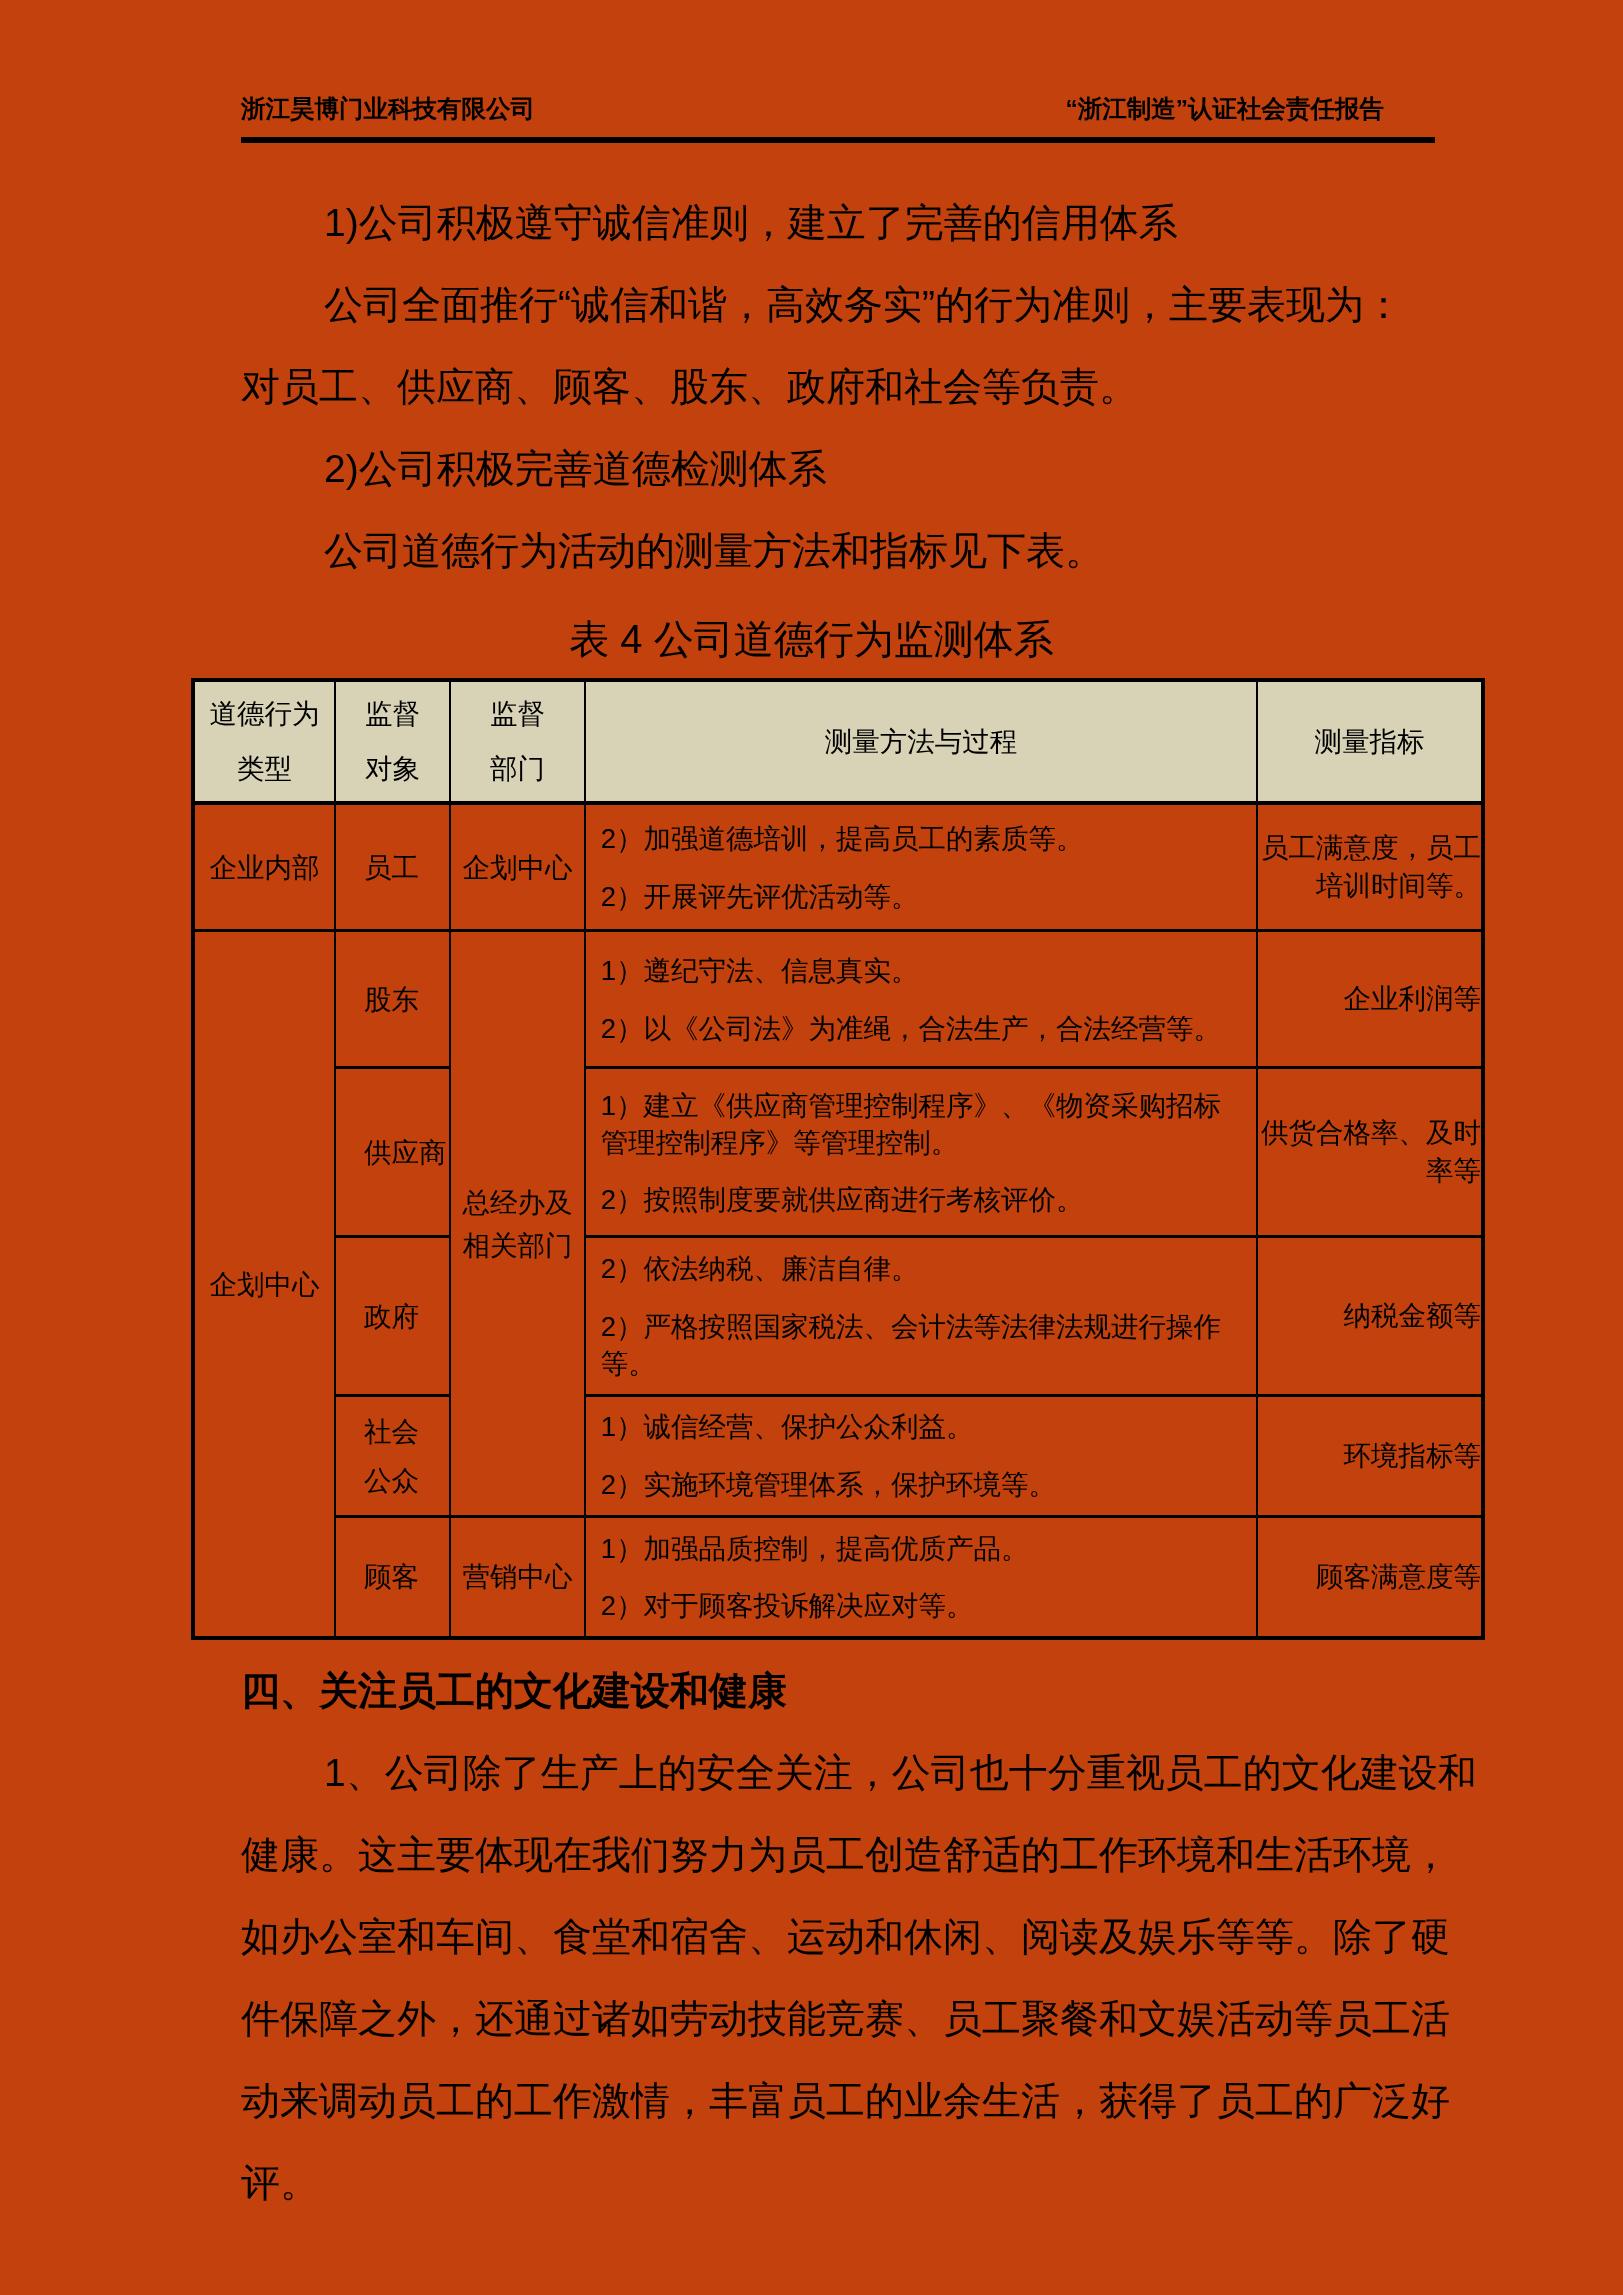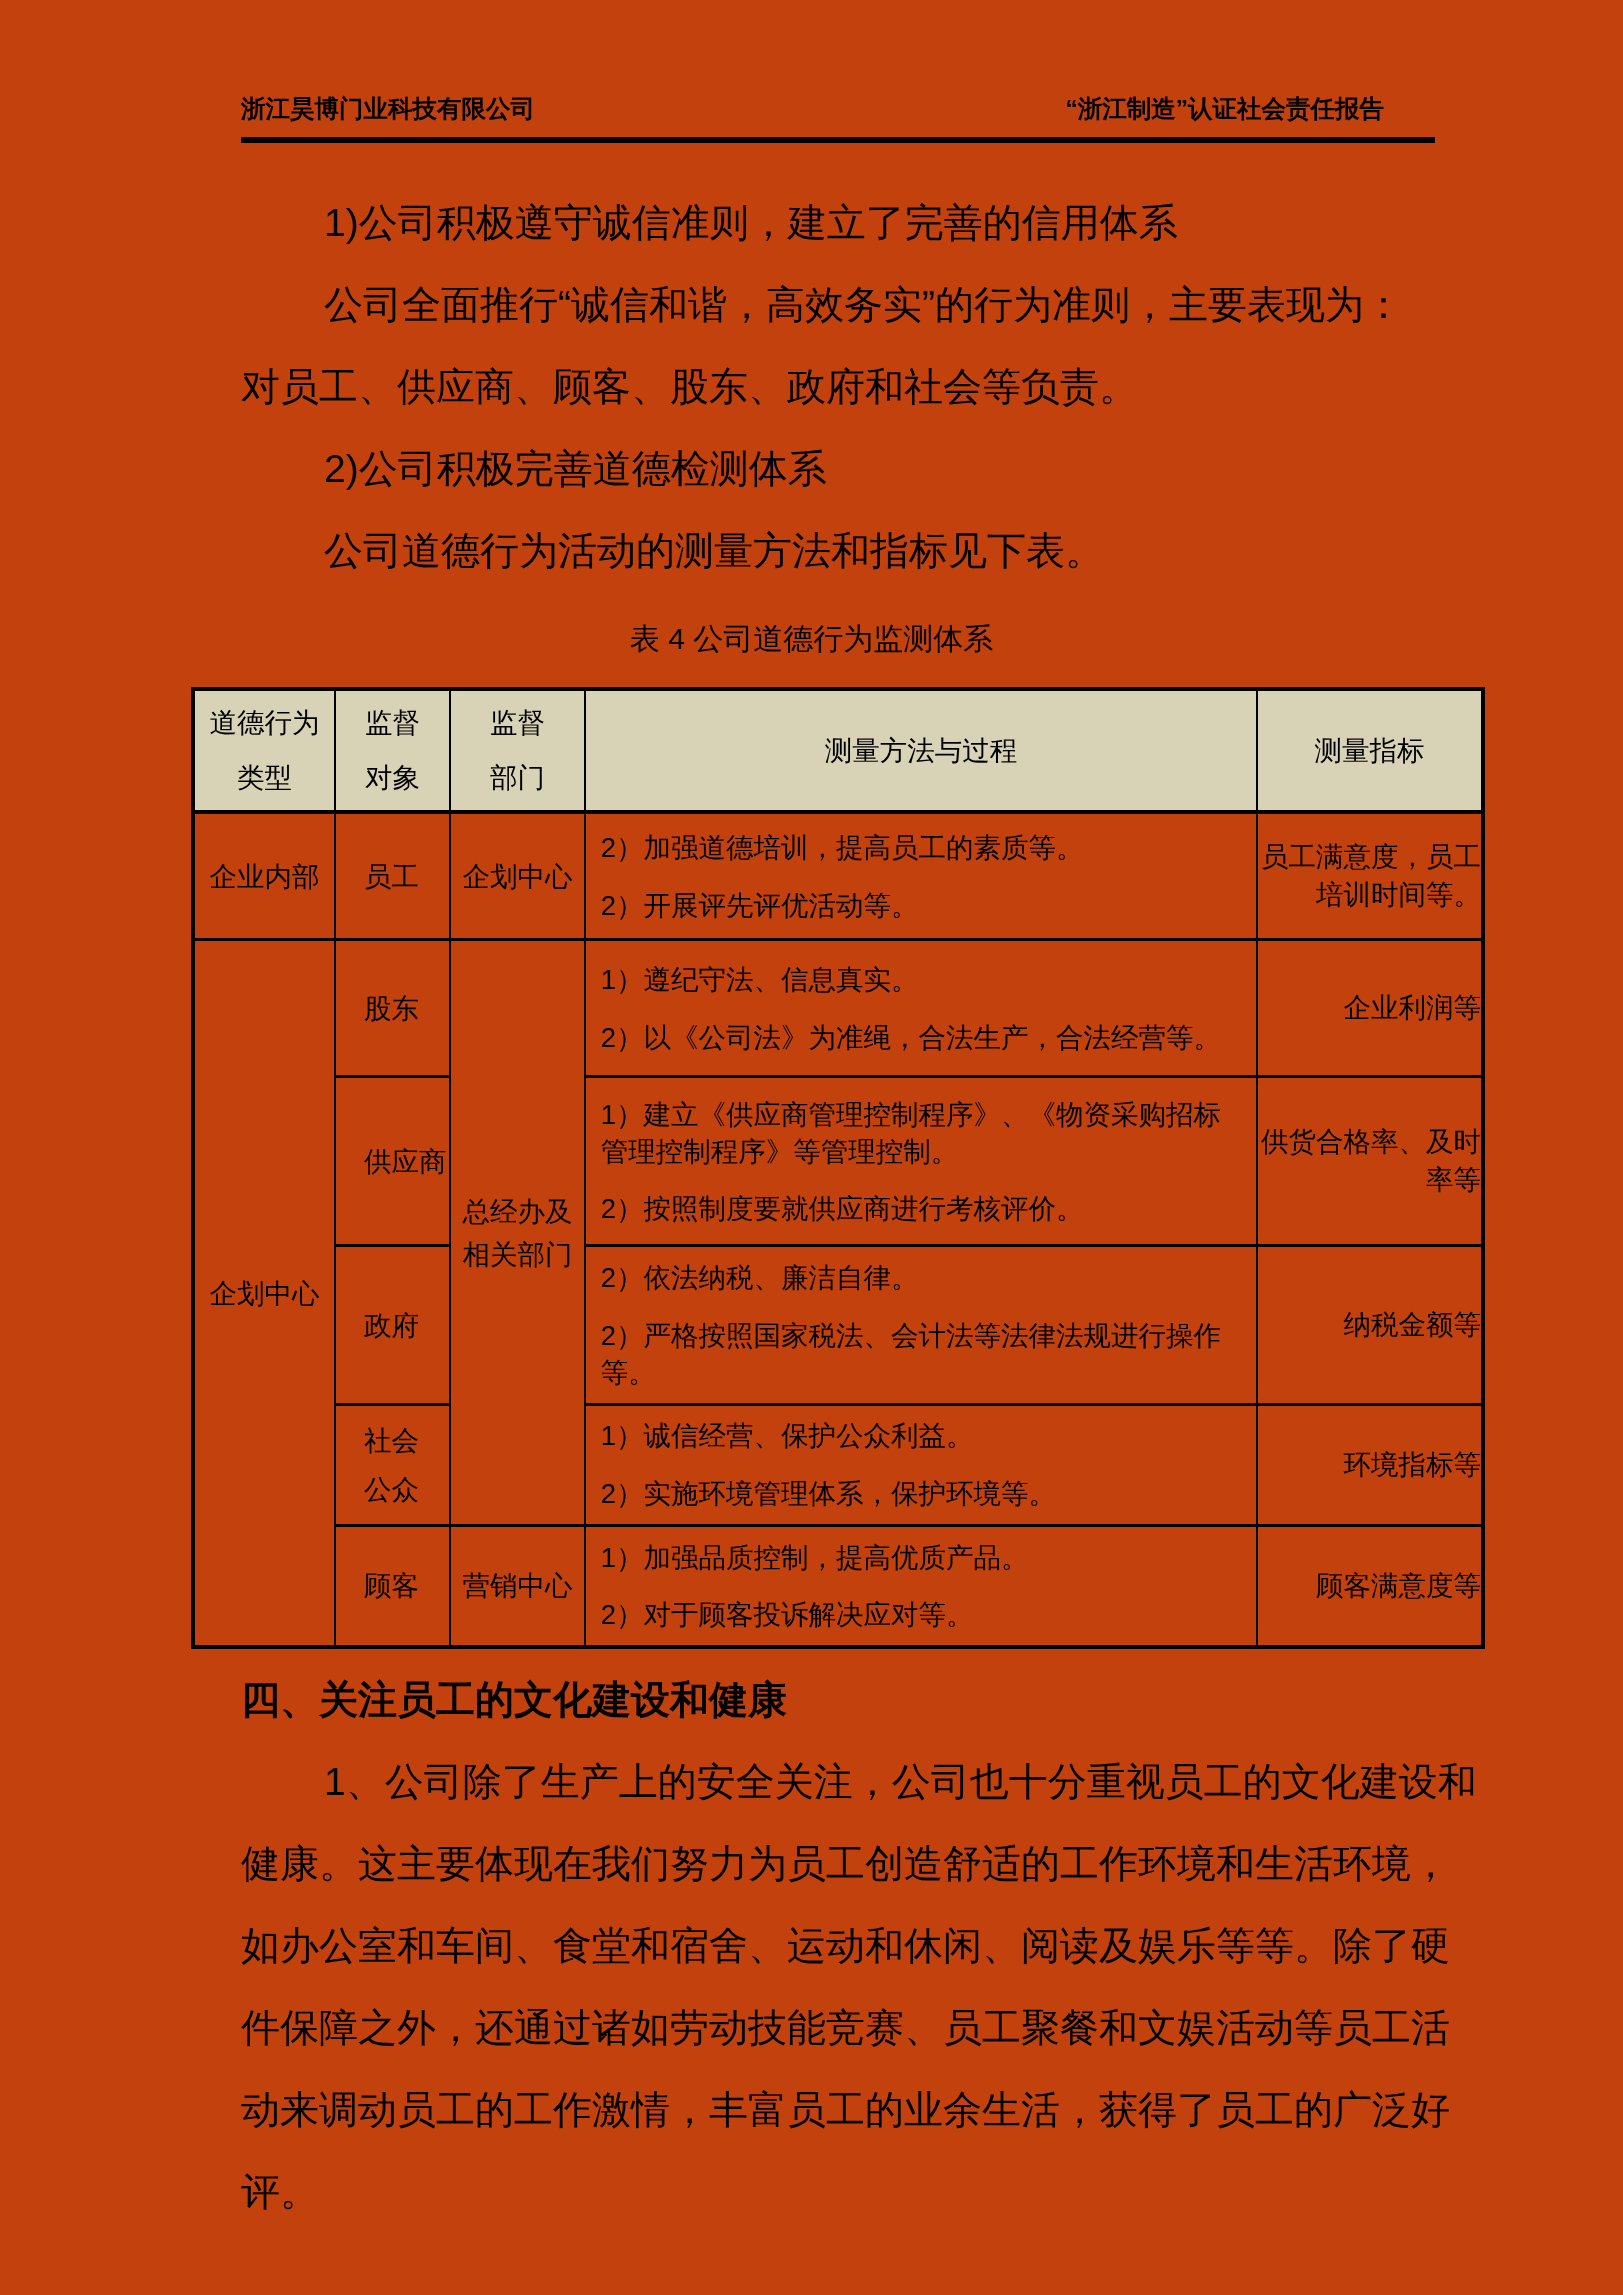--- a/index.html
+++ b/index.html
@@ -40,31 +40,30 @@
     white-space: nowrap;
   }
   .t-line.indent { padding-left: 83px; }
   
   .caption {
     margin-top: 9.8px;
     height: 76px;
     display: flex;
     align-items: center;
     justify-content: center;
-    font-size: 30px;
+    font-size: 40px;
   }
   
   table.ethics {
     margin-left: 191px;
     width: 1291px;
     border-collapse: collapse;
     table-layout: fixed;
     font-size: 27.5px;
     color: var(--ink);
-    margin-top: 9px;
   }
   table.ethics th, table.ethics td {
     border: 2px solid var(--ink);
     vertical-align: middle;
     overflow: hidden;
   }
   table.ethics { border: 4.9px solid var(--ink); }
   table.ethics thead th {
     background: var(--table-header-bg);
     font-weight: normal;

